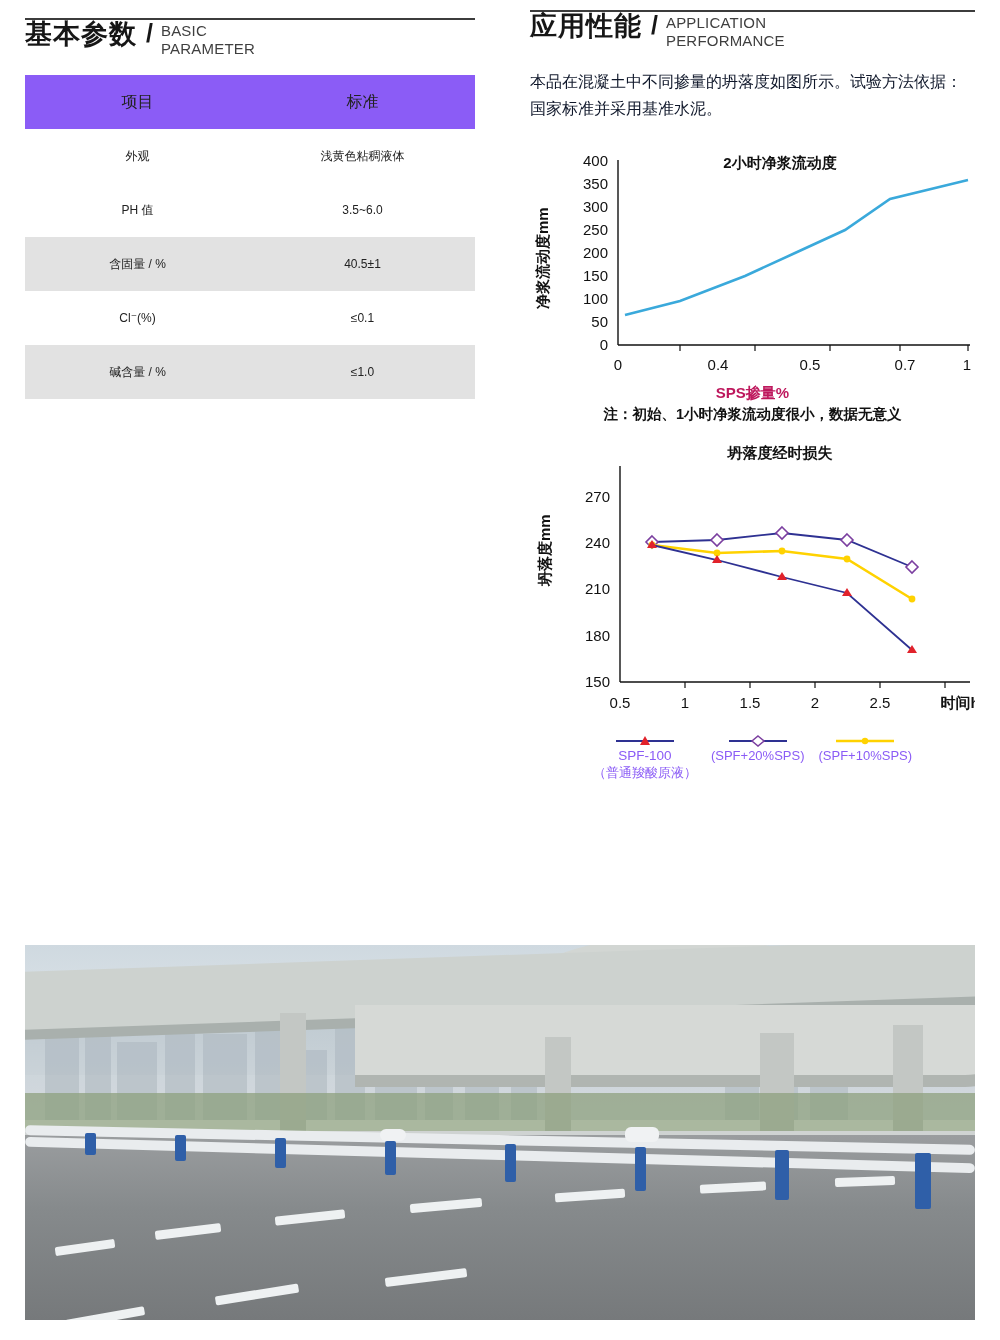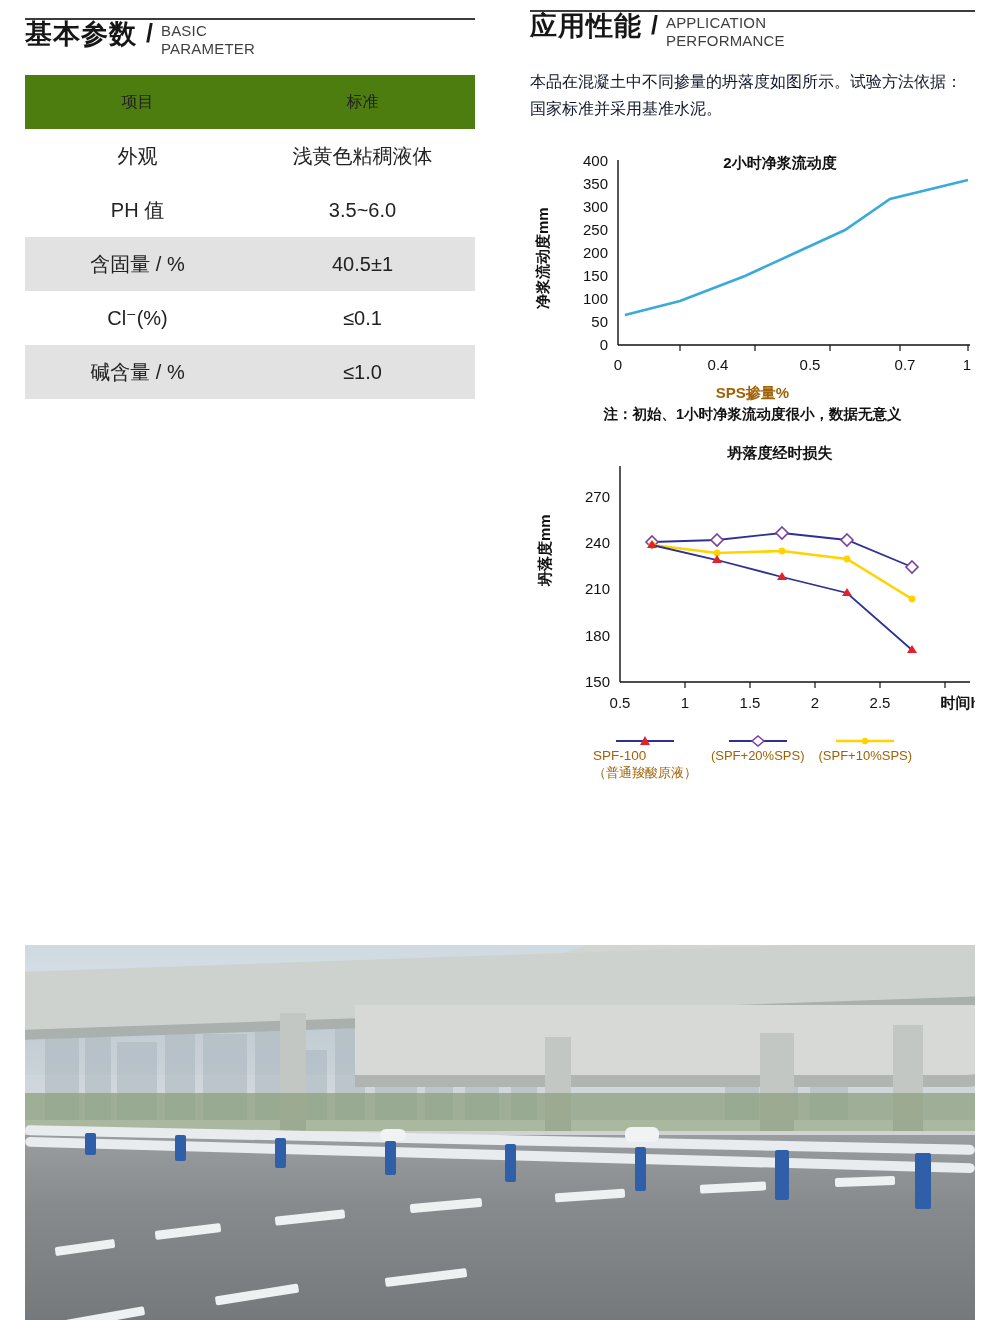--- a/index.html
+++ b/index.html
@@ -19,39 +19,39 @@
 
   
   .sec-head{border-top:2px solid #3c3c3c;padding-top:0;display:flex;align-items:flex-start;}
   .sec-cn{font-size:27px;font-weight:bold;letter-spacing:1px;color:#161616;line-height:1.05;}
   .sec-slash{font-size:25px;font-weight:bold;color:#161616;margin:0 8px 0 9px;line-height:1.05;}
   .sec-en{font-size:15px;color:#3f3f3f;line-height:1.18;padding-top:2px;letter-spacing:.2px;}
 
   
   table.params{border-collapse:collapse;width:450px;margin-top:18px;table-layout:fixed;}
   table.params th,table.params td{
-    height:52px;text-align:center;font-size:20px;color:#222;border:none;
+    height:52px;text-align:center;font-size:12px;color:#222;border:none;
   }
-  table.params th{background:#4d7c0f;font-weight:normal;font-size:16px;}
+  table.params th{background:#8b5cf6;font-weight:normal;font-size:16px;}
   table.params tr.alt td{background:#e2e2e2;}
   table.params tr.plain td{background:#ffffff;}
   table.params col.c1{width:225px;}
   table.params col.c2{width:225px;}
 
   
   .intro{margin-top:20px;font-size:16px;line-height:1.65;color:#0f172a;}
 
   
   .chart-wrap{position:relative;}
-  .axis-label-x{font-size:15px;font-weight:bold;color:#a16207;text-align:center;}
+  .axis-label-x{font-size:15px;font-weight:bold;color:#be185d;text-align:center;}
   .note{font-size:14.5px;font-weight:bold;color:#111;text-align:center;margin-top:2px;}
 
   
   .legend{display:flex;justify-content:center;gap:14px;margin-top:4px;}
-  .legend-item{text-align:left;font-size:13.5px;color:#a16207;line-height:1.25;}
+  .legend-item{text-align:center;font-size:13.5px;color:#8b5cf6;line-height:1.25;}
   .legend-sym{height:14px;display:flex;align-items:center;justify-content:center;}
   .legend-l1{font-weight:normal;}
   .legend-l2{font-size:13px;}
 
   
   .photo{position:absolute;left:25px;top:945px;width:950px;height:375px;overflow:hidden;}
   .sky{position:absolute;left:0;top:0;width:950px;height:130px;
        background:linear-gradient(#cfd9e0,#e7ecef);}
   .city{position:absolute;left:0;top:55px;width:950px;height:120px;
         background:linear-gradient(#b9c4cc,#cdd5da);opacity:.85;}

